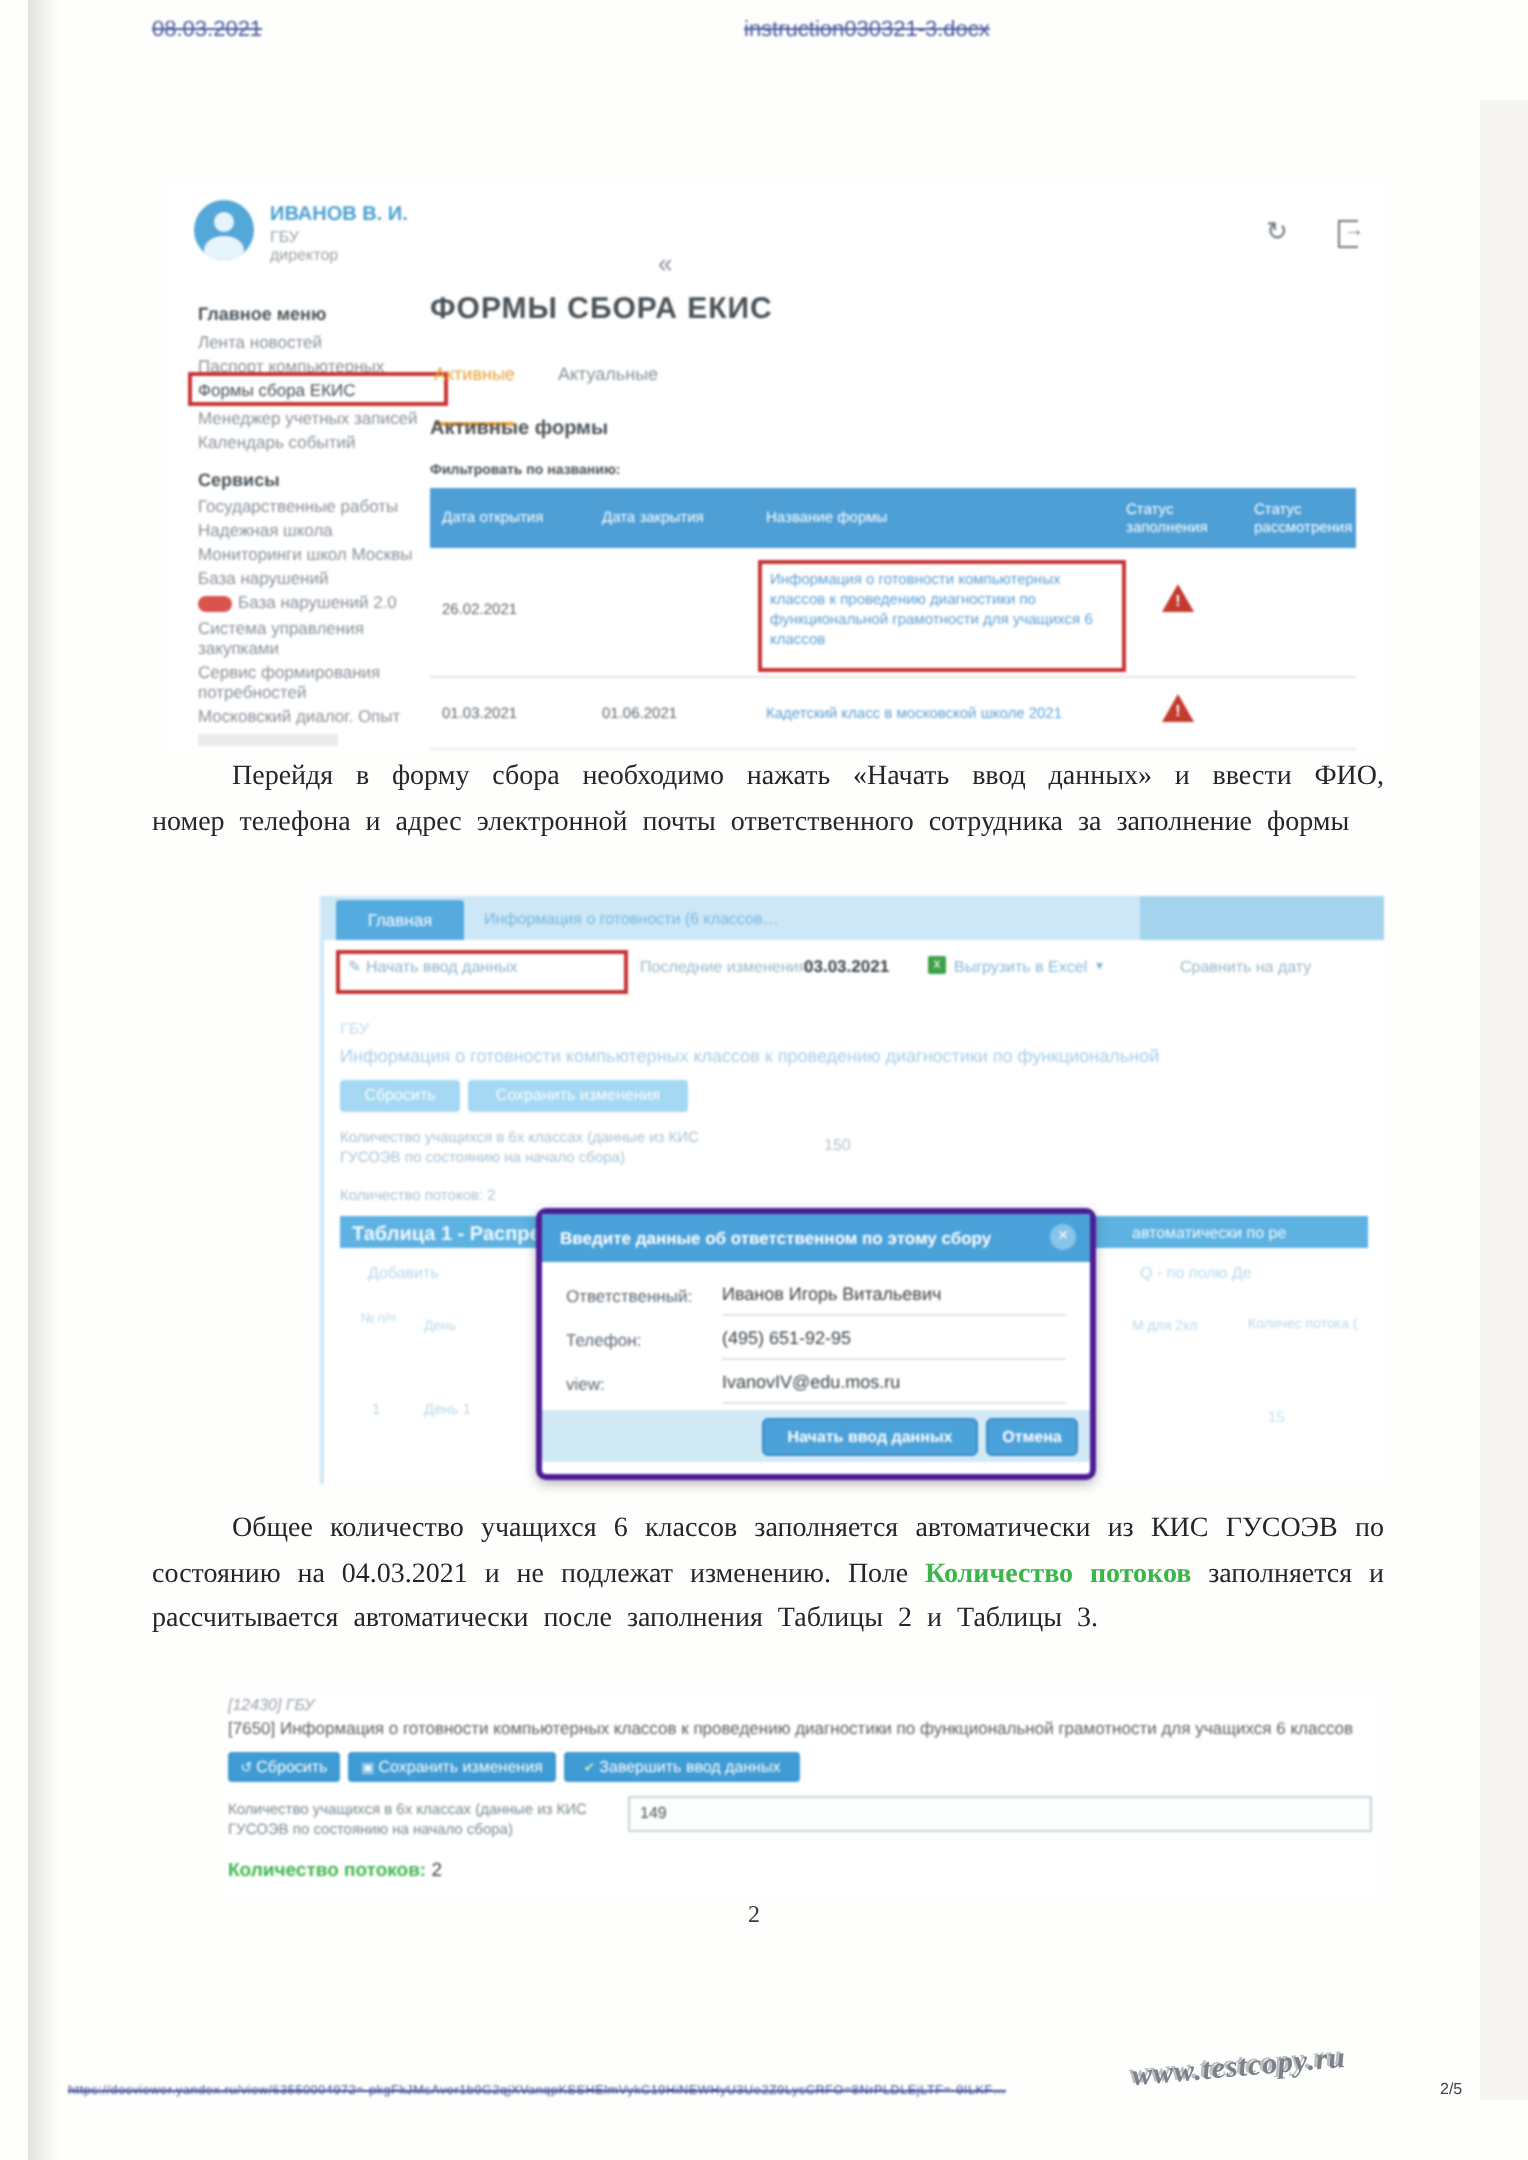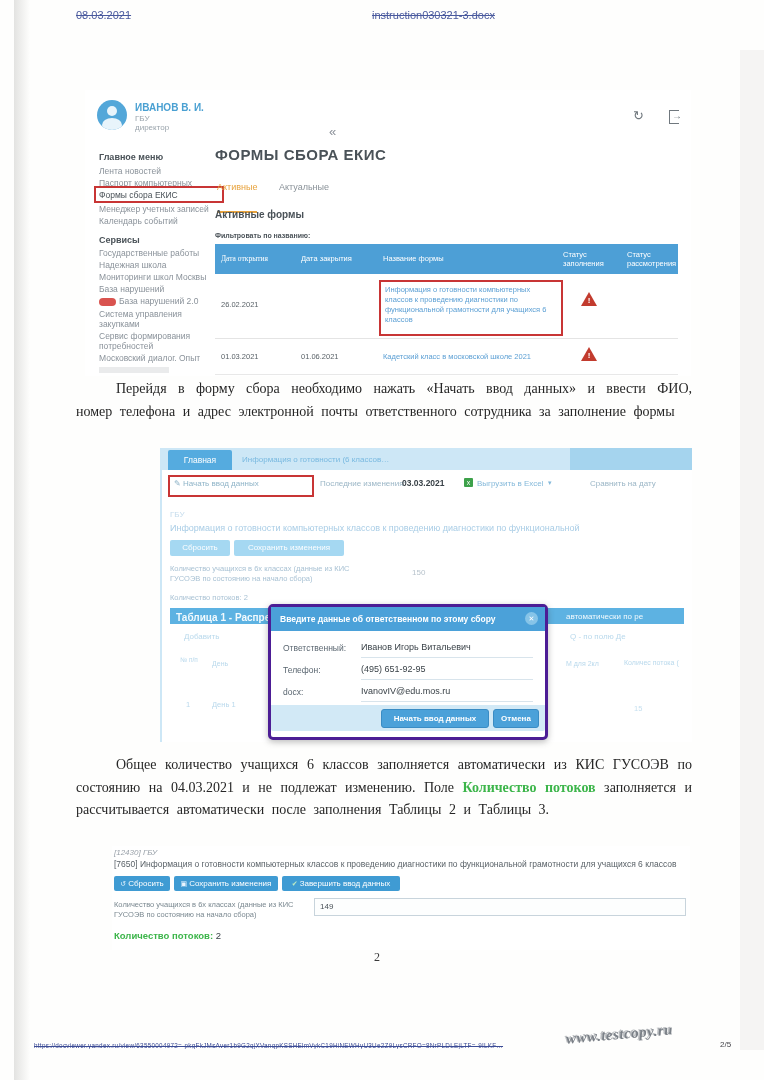--- a/index.html
+++ b/index.html
@@ -103,21 +103,21 @@
 
     <div class="s" style="left:130px;top:56px;font-size:15px;font-weight:bold;color:#4a5258;letter-spacing:.5px;">ФОРМЫ СБОРА ЕКИС</div>
     <div class="s" style="left:132px;top:92px;font-size:9px;color:#e8a33d;padding-bottom:19px;border-bottom:2px solid #e8a33d;">Активные</div>
     <div class="s" style="left:194px;top:92px;font-size:9px;color:#8a9299;">Актуальные</div>
     <div class="s" style="left:130px;top:119px;font-size:10px;font-weight:bold;color:#4a5258;">Активные формы</div>
     <div class="s" style="left:130px;top:142px;font-size:7px;font-weight:bold;color:#4a5258;">Фильтровать по названию:</div>
 
     <div class="s" style="left:130px;top:154px;width:463px;height:130px;">
 
       <div class="s t1-head" style="left:0;top:0;width:463px;height:30px;"></div>
-      <div class="s t1-head" style="left:6px;top:10px;width:72px;font-family:Liberation Serif, serif;">Дата открытия</div>
+      <div class="s t1-head" style="left:6px;top:10px;width:72px;">Дата открытия</div>
       <div class="s t1-head" style="left:86px;top:10px;width:76px;">Дата закрытия</div>
       <div class="s t1-head" style="left:168px;top:10px;width:170px;">Название формы</div>
       <div class="s t1-head" style="left:348px;top:6px;width:56px;">Статус заполнения</div>
       <div class="s t1-head" style="left:412px;top:6px;width:50px;">Статус рассмотрения</div>
 
       <div class="s" style="left:0;top:30px;width:463px;height:64px;border-bottom:1px solid #e4e4e4;"></div>
       <div class="s t1-cell" style="left:6px;top:56px;">26.02.2021</div>
       <div class="s t1-cell" style="left:86px;top:56px;"></div>
       <div class="s redbox" style="left:164px;top:36px;width:180px;height:52px;">
         <div class="t1-link" style="padding:3px 4px;">Информация о готовности компьютерных классов к проведению диагностики по функциональной грамотности для учащихся 6 классов</div>
@@ -179,21 +179,21 @@
 
     <div class="s modal" style="left:106px;top:156px;width:274px;height:130px;">
       <div class="modal-title" style="position:absolute;left:0;top:0;width:100%;height:24px;"></div>
       <div class="s" style="left:9px;top:7px;font-size:8.5px;font-weight:bold;color:#fff;width:240px;">Введите данные об ответственном по этому сбору</div>
       <div class="s mclose" style="left:254px;top:5px;">✕</div>
 
       <div class="s modal-label" style="left:12px;top:36px;">Ответственный:</div>
       <div class="s modal-value modal-line" style="left:90px;top:35px;width:172px;height:15px;">Иванов Игорь Витальевич</div>
       <div class="s modal-label" style="left:12px;top:58px;">Телефон:</div>
       <div class="s modal-value modal-line" style="left:90px;top:57px;width:172px;height:15px;">(495) 651-92-95</div>
-      <div class="s modal-label" style="left:12px;top:80px;">docx:</div>
+      <div class="s modal-label" style="left:12px;top:80px;">view:</div>
       <div class="s modal-value modal-line" style="left:90px;top:79px;width:172px;height:15px;">IvanovIV@edu.mos.ru</div>
 
       <div class="s" style="left:0;top:98px;width:100%;height:26px;background:#d2e9f6;border-radius:0 0 2px 2px;"></div>
       <div class="s modal-btn" style="left:110px;top:102px;width:106px;height:17px;">Начать ввод данных</div>
       <div class="s modal-btn" style="left:222px;top:102px;width:44px;height:17px;">Отмена</div>
     </div>
   </div>
 
   <div class="s para serif" style="left:76px;top:754px;"><span>Общее количество учащихся 6 классов заполняется автоматически из КИС ГУСОЭВ по состоянию на 04.03.2021 и не подлежат изменению. Поле </span><span class="green">Количество потоков</span><span> заполняется и рассчитывается автоматически после заполнения Таблицы 2 и Таблицы 3.</span></div>
 

